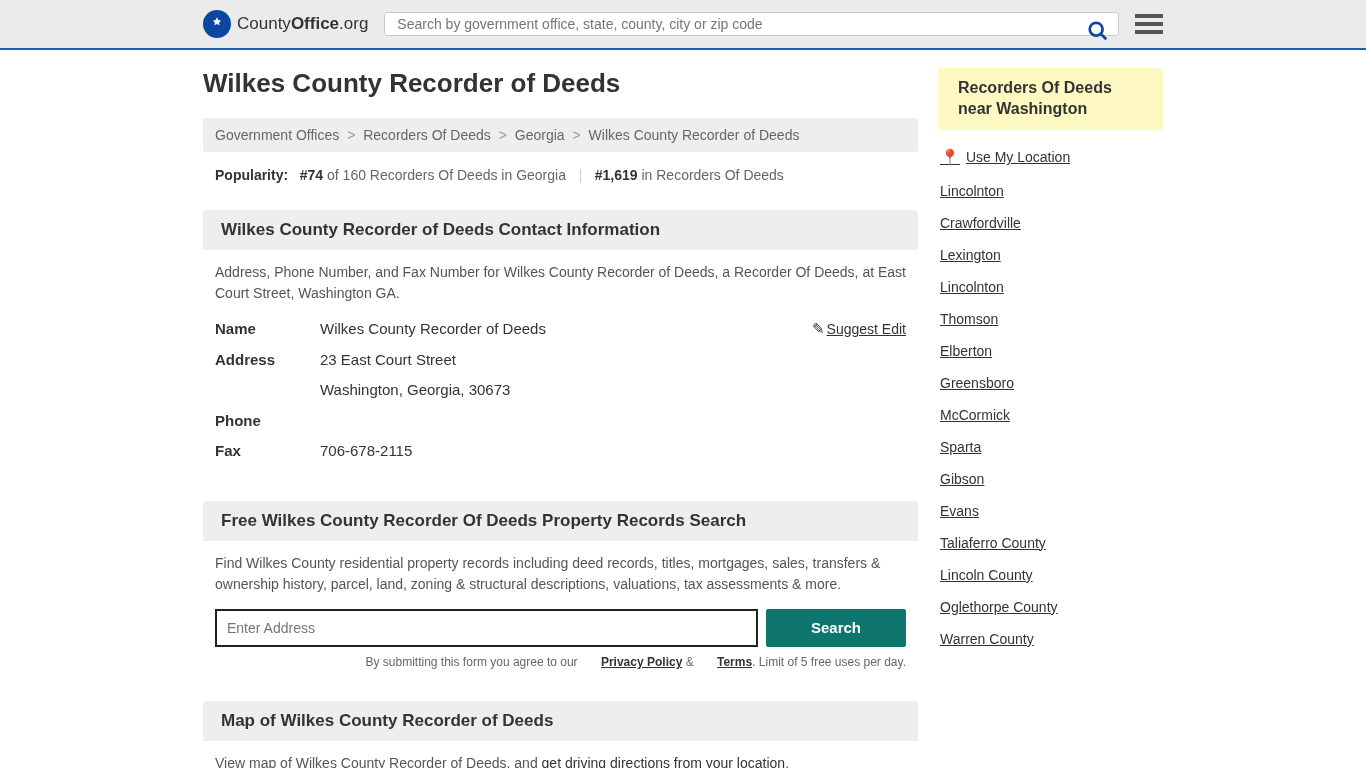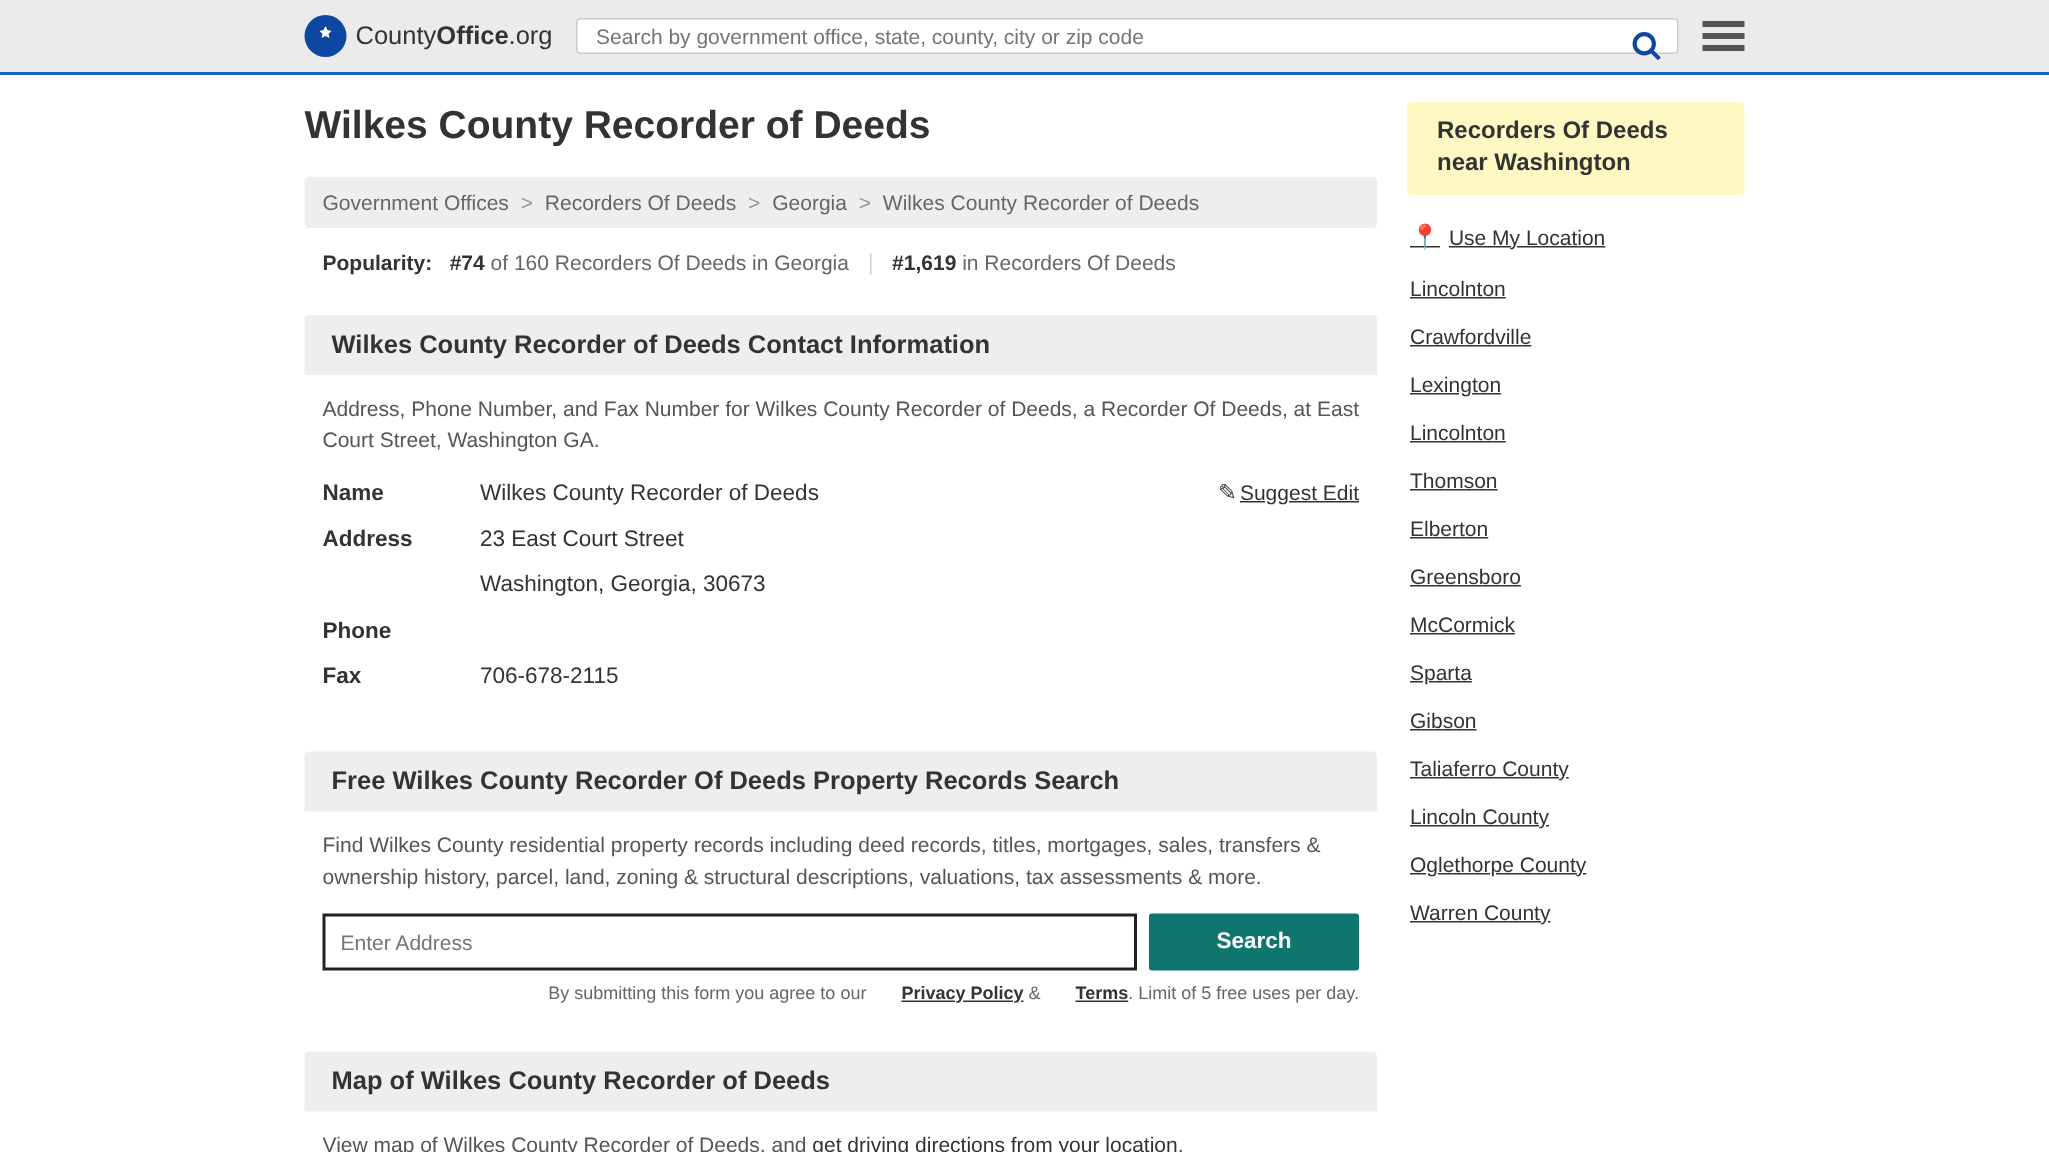--- a/index.html
+++ b/index.html
@@ -156,19 +156,20 @@
       <a href="#" class="side-item">Lincolnton</a>
       <a href="#" class="side-item">Crawfordville</a>
       <a href="#" class="side-item">Lexington</a>
       <a href="#" class="side-item">Lincolnton</a>
       <a href="#" class="side-item">Thomson</a>
       <a href="#" class="side-item">Elberton</a>
       <a href="#" class="side-item">Greensboro</a>
       <a href="#" class="side-item">McCormick</a>
       <a href="#" class="side-item">Sparta</a>
       <a href="#" class="side-item">Gibson</a>
+      <a href="#" class="side-item">Evans</a>
       <a href="#" class="side-item">Taliaferro County</a>
       <a href="#" class="side-item">Lincoln County</a>
       <a href="#" class="side-item">Oglethorpe County</a>
       <a href="#" class="side-item">Warren County</a>
     </div>
   </div>
 </div>
 
 </body></html>

